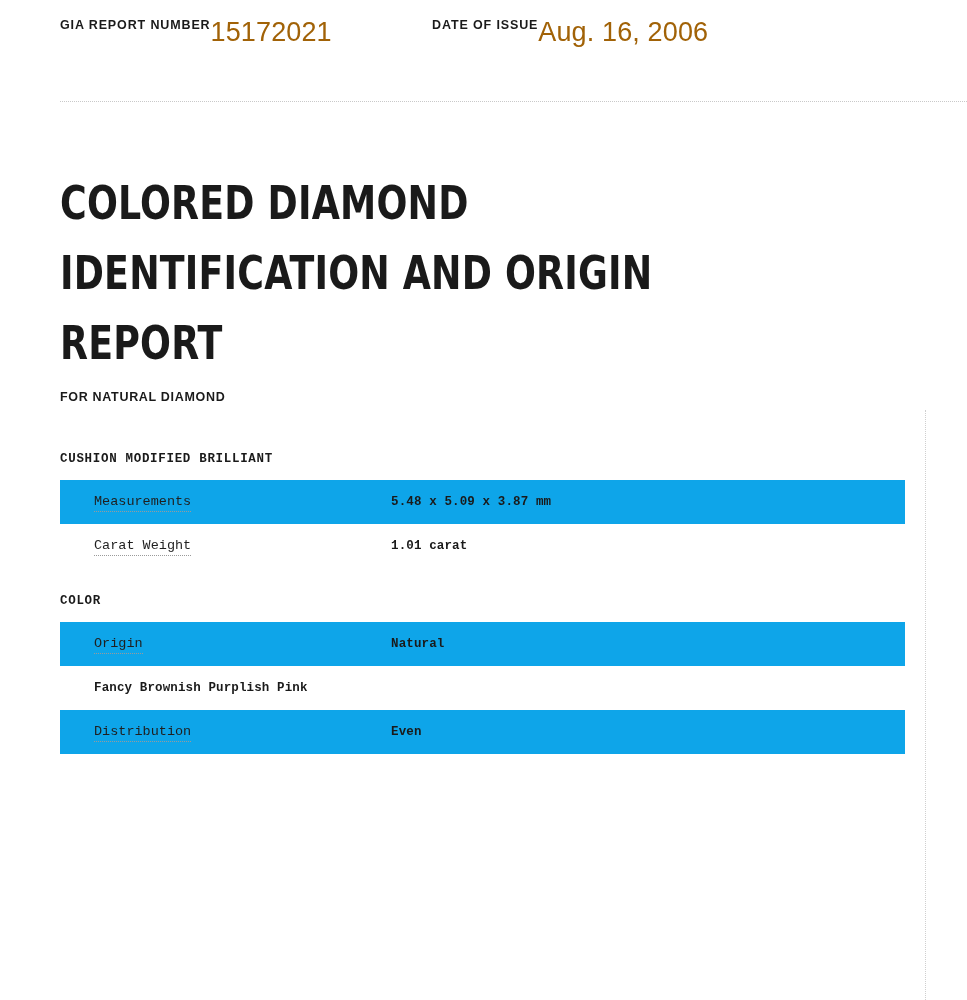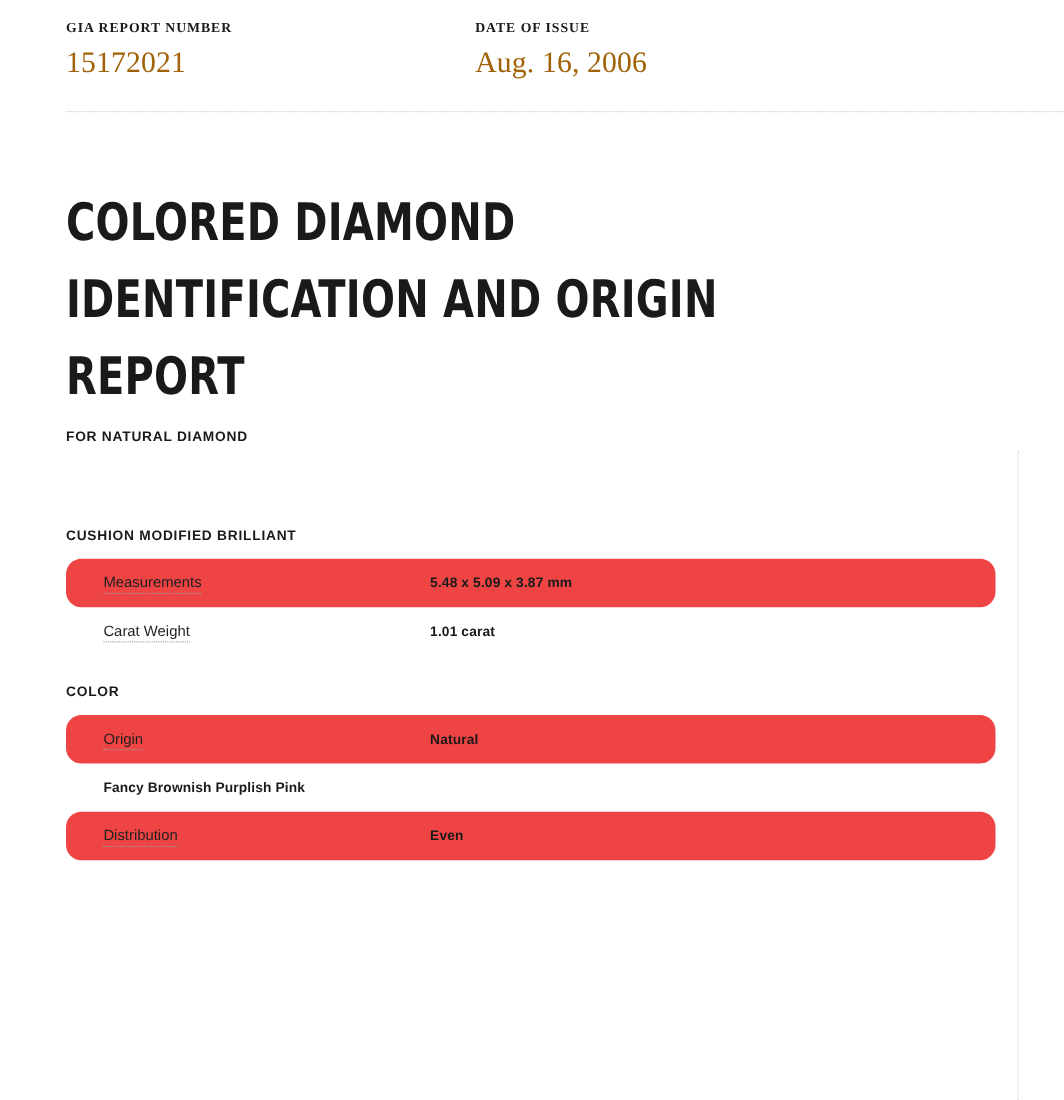--- a/index.html
+++ b/index.html
@@ -24,22 +24,21 @@
     padding: 0;
   }
 
   
   .header {
     display: flex;
     padding: 18px 0 0 60px;
   }
   .header-col {
     display: flex;
-    flex-direction: column;
-    font-family: Liberation Serif, serif;
+    flex-direction: row;
   }
   .header-col.report { width: 372px; }
   .header-label {
     font-size: 12.5px;
     font-weight: bold;
     letter-spacing: 0.07em;
     color: #1a1a1a;
     margin-bottom: 9px;
   }
   .header-value {
@@ -93,39 +92,40 @@
     top: 410px;
     bottom: 0;
     width: 1px;
     border-left: 1px dotted #cfcfcf;
   }
 
   
   .sections {
     position: absolute;
     left: 60px;
-    top: 480px;
+    top: 452px;
     width: 845px;
+    font-family: Liberation Mono, monospace;
   }
   .section { margin-bottom: 26px; }
   .section-title {
     font-size: 12.5px;
     font-weight: bold;
     letter-spacing: 0.055em;
     color: #1a1a1a;
     margin-bottom: 14px;
   }
   .rows { width: 845px; }
   .row {
     display: flex;
     align-items: center;
     height: 44px;
     padding-left: 34px;
   }
-  .row.shaded { background: #ef4444; border-radius: 14px; }
+  .row.shaded { background: #0ea5e9; }
   .row-label {
     width: 297px;
     font-size: 13.5px;
     color: #1f1f1f;
     border-bottom: 1px dotted #9a9a9a;
     display: inline-block;
     width: auto;
     max-width: 290px;
     line-height: 1.45;
   }

